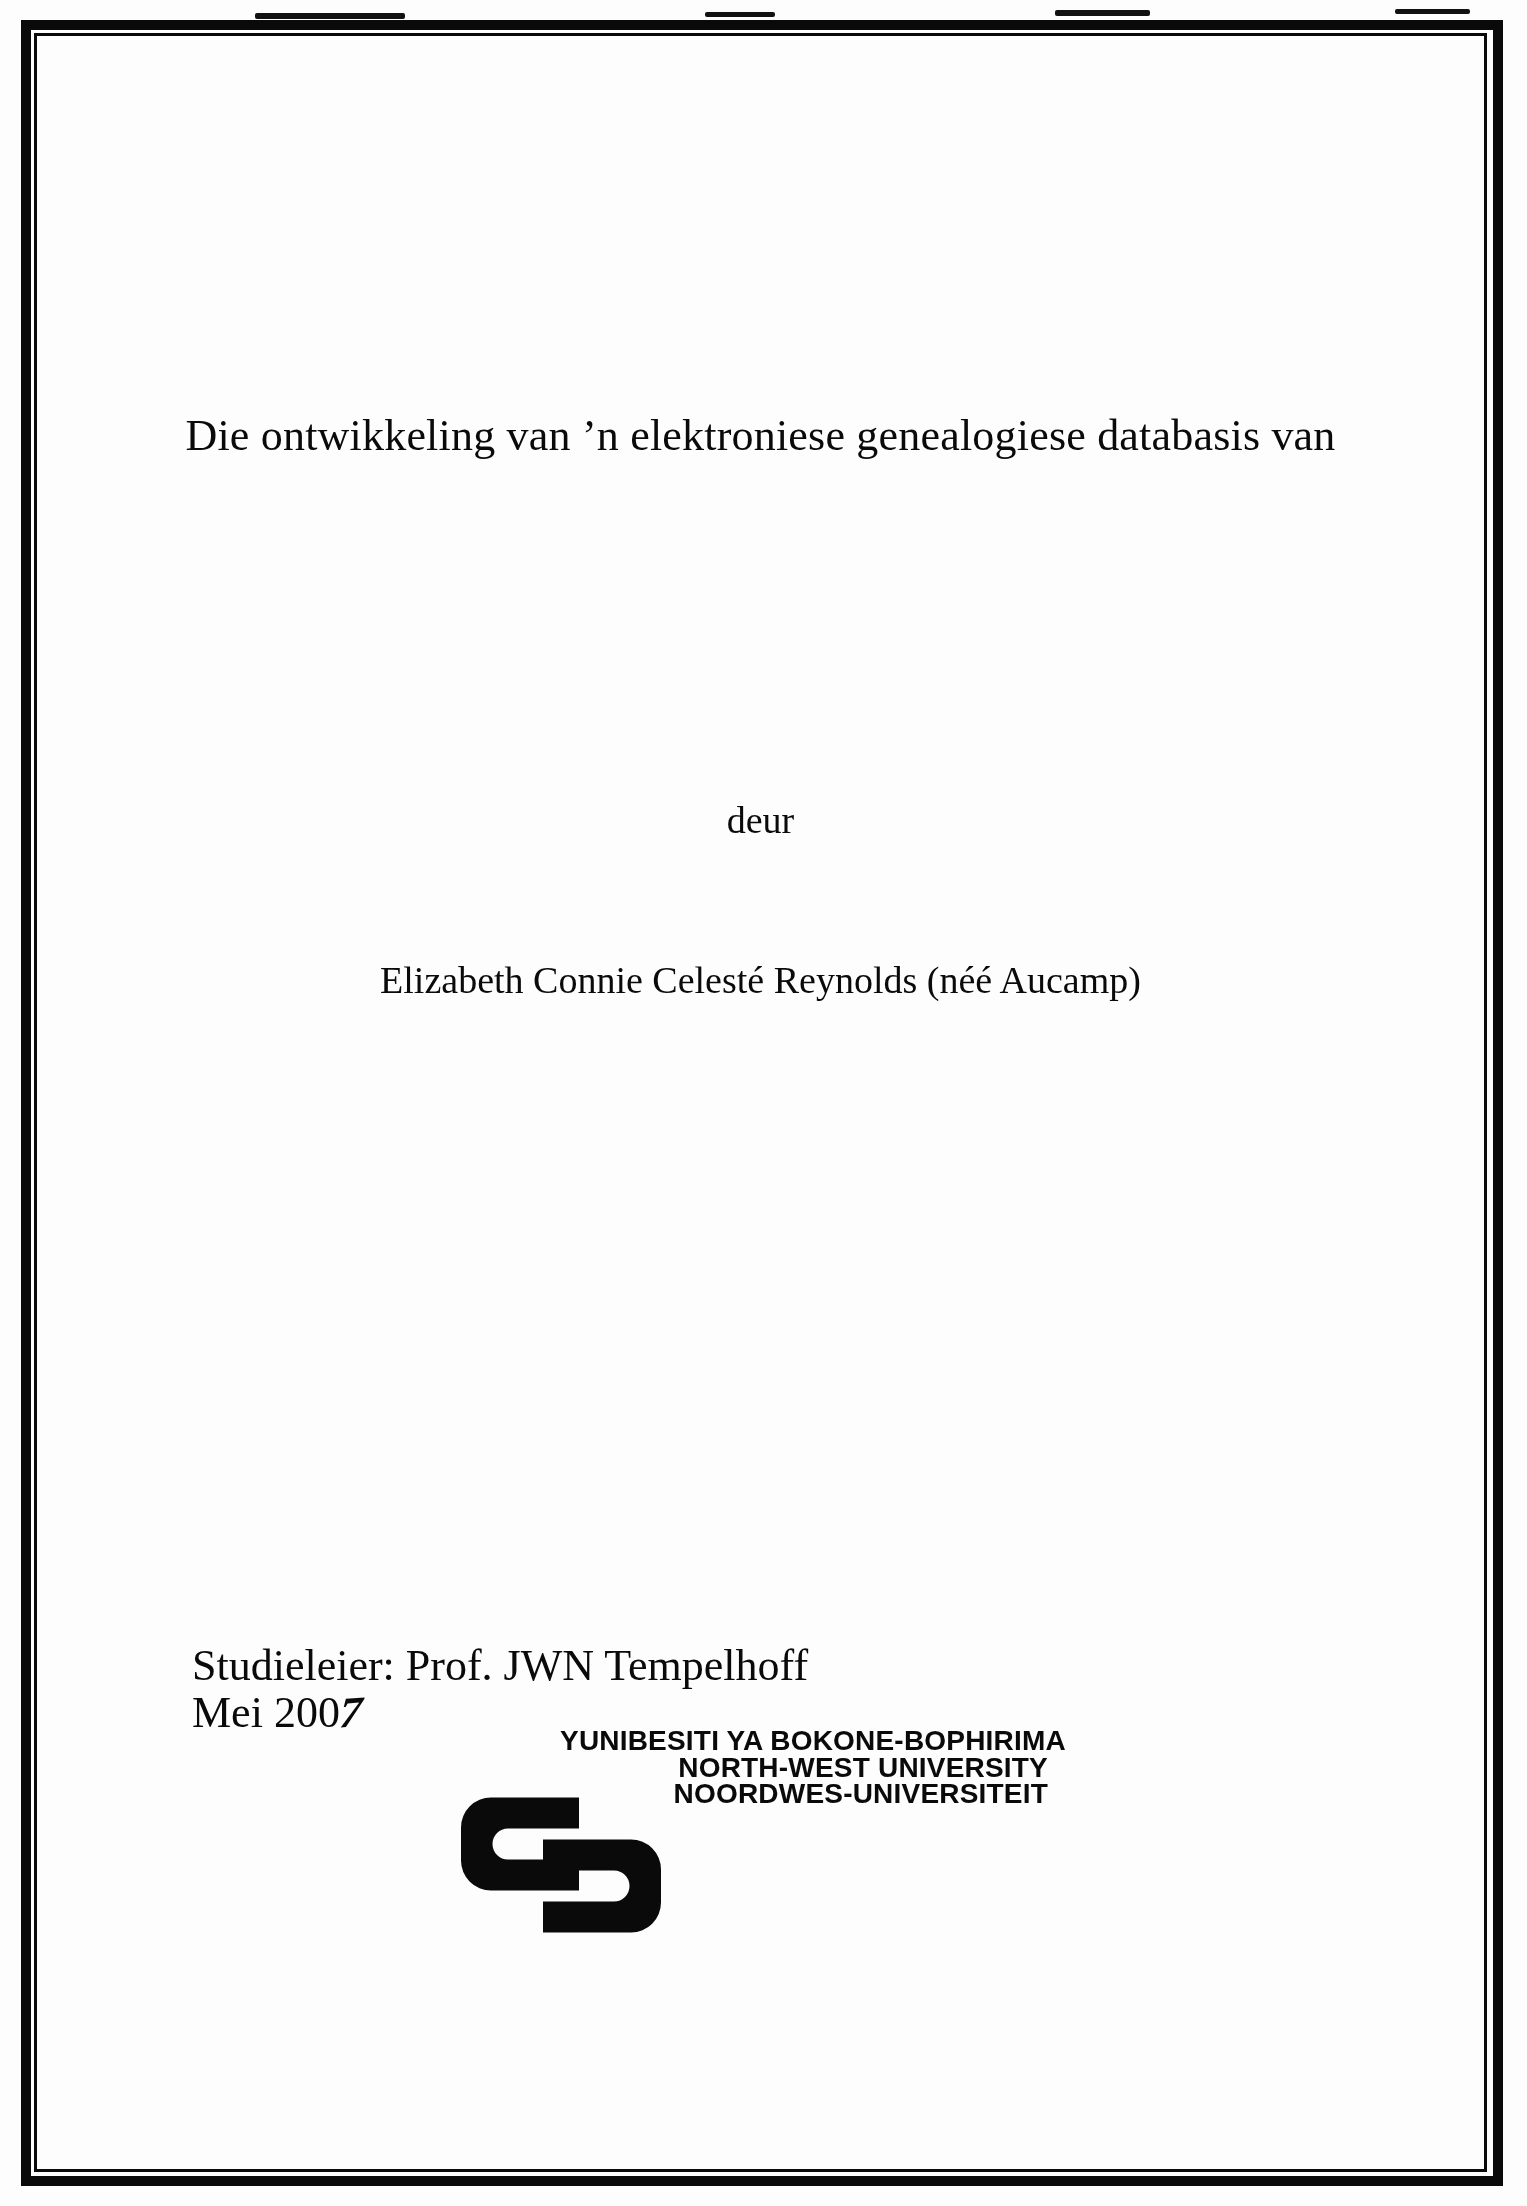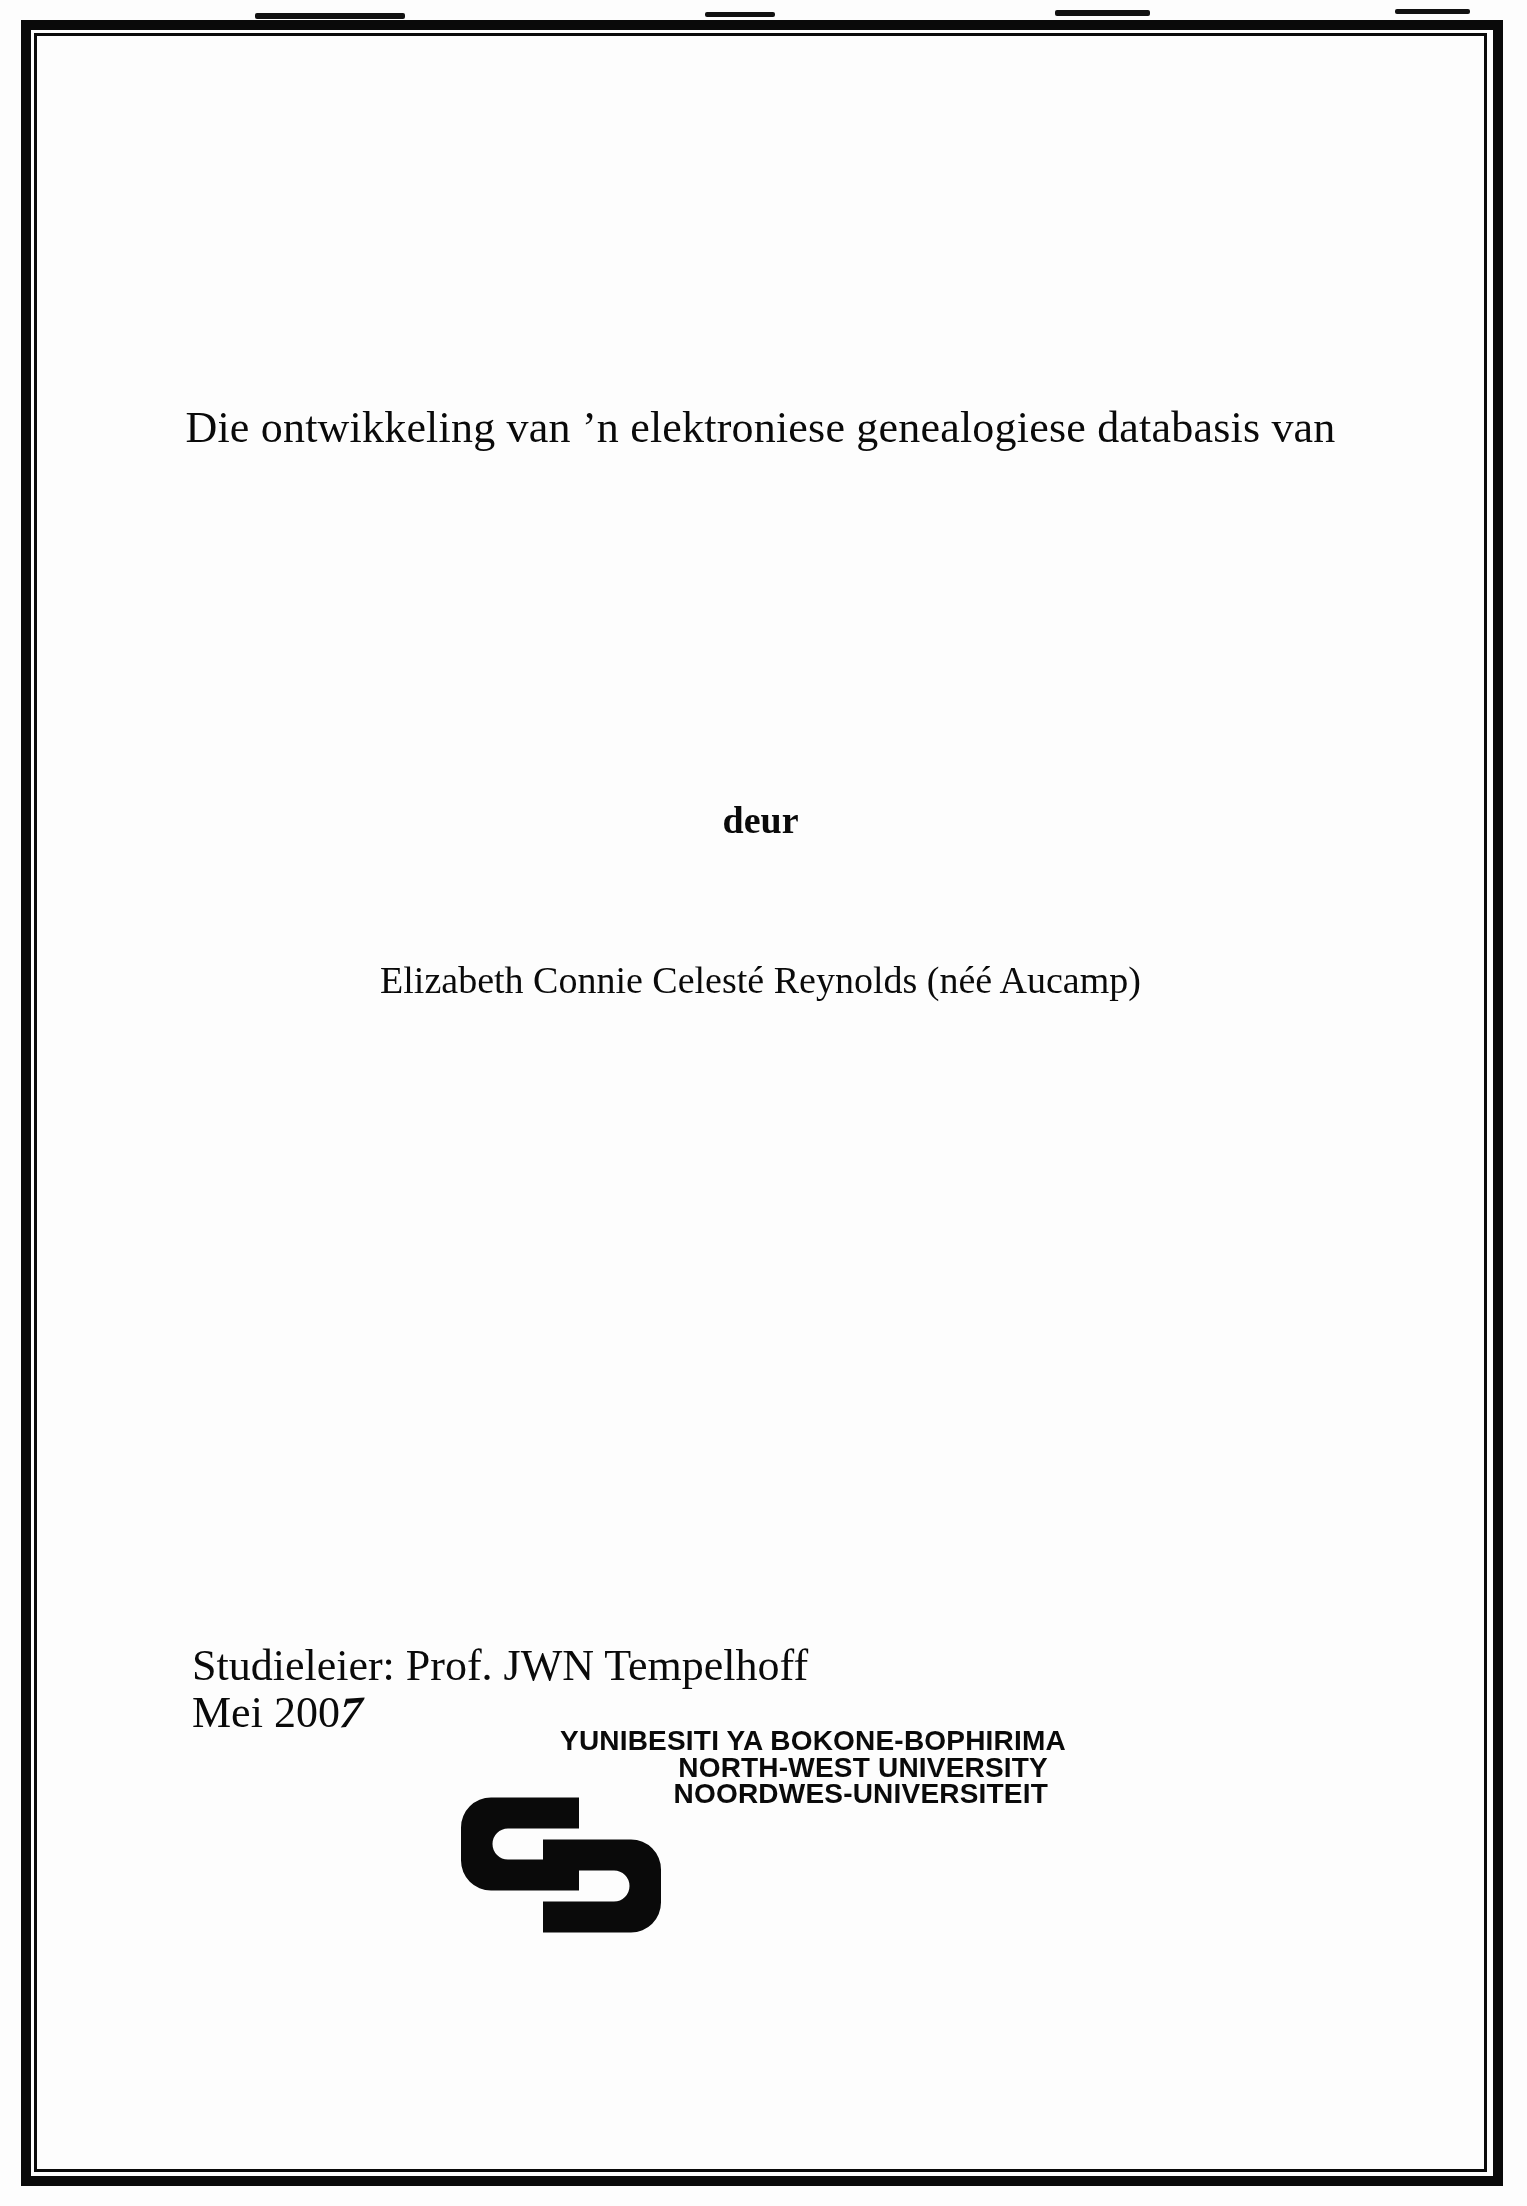--- a/index.html
+++ b/index.html
@@ -38,30 +38,29 @@
   .s3 { left: 1055px; top: 10px; width: 95px;  height: 6px; }
   .s4 { left: 1395px; top: 9px;  width: 75px;  height: 5px; }
 
   .centered {
     position: absolute;
     left: 37px;
     right: 43px;
     text-align: center;
   }
   .doc-title {
-    top: 388px;
+    top: 396px;
     font-size: 44px;
     line-height: 80px;
     letter-spacing: 0.2px;
   }
   .byline {
     top: 799px;
     font-size: 38px;
     line-height: 42px;
-    font-weight: bold;
   }
   .author {
     top: 957px;
     font-size: 38px;
     line-height: 46px;
   }
   .statement {
     position: absolute;
     left: 197px;
     top: 1222px;

